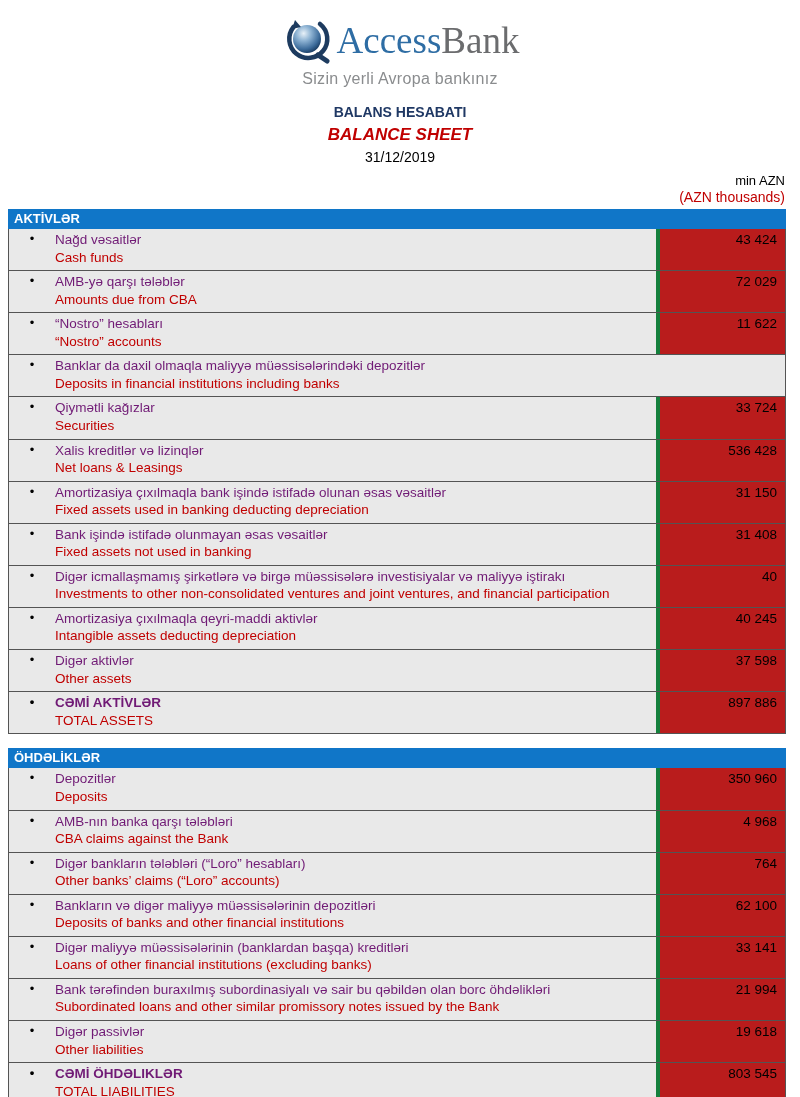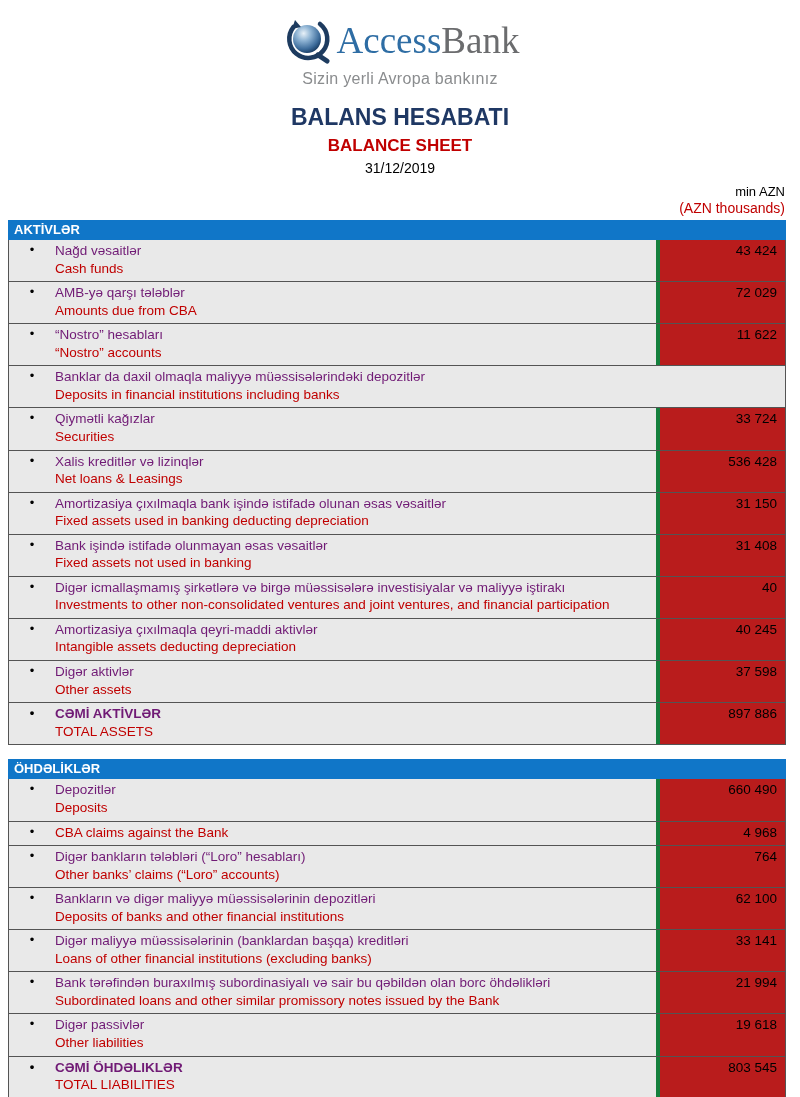--- a/index.html
+++ b/index.html
@@ -23,22 +23,22 @@
     font-family: "Liberation Serif", serif;
     font-size: 37px; letter-spacing: 0px; line-height: 1;
   }
   .brand .access { color: #2e6da4; }
   .brand .bank { color: #6b6c6e; }
   .tagline {
     margin-top: 2px; color: #8a8c8e; font-size: 16px; letter-spacing: 0.3px;
   }
 
   
-  .title-az { margin-top: 16px; text-align: center; color: #1f3864; font-weight: bold; font-size: 23px; }
-  .title-en { margin-top: 5px; text-align: center; color: #c00000; font-weight: bold; font-size: 17px; }
+  .title-az { margin-top: 16px; text-align: center; color: #1f3864; font-weight: bold; font-size: 14px; }
+  .title-en { margin-top: 5px; text-align: center; color: #c00000; font-weight: bold; font-size: 17px; font-style: italic; }
   .report-date { margin-top: 4px; text-align: center; color: #000; font-size: 14px; }
 
   
   .units { text-align: right; margin: 8px 15px 2px 0; line-height: 1.25; }
   .units-az { color: #000; font-size: 13px; }
   .units-en { color: #c00000; font-size: 14px; }
 
   
   .sections { margin-left: 8px; width: 778px; }
   .section { margin-bottom: 14px; }
@@ -241,27 +241,28 @@
     <div class="section-header">ÖHDƏLİKLƏR</div>
     <div class="rows">
   <div class="row">
     <div class="cell-label">
       <span class="bullet">•</span>
       <span class="label-text">
         <div class="az">Depozitlər</div>
         <div class="en">Deposits</div>
       </span>
     </div>
-    <div class="cell-value">660 490</div>
-  </div>
-
-  <div class="row">
-    <div class="cell-label">
-      <span class="bullet">•</span>
-      <span class="label-text">
+    <div class="cell-value">350 960</div>
+  </div>
+
+  <div class="row">
+    <div class="cell-label">
+      <span class="bullet">•</span>
+      <span class="label-text">
+        <div class="az">AMB-nın banka qarşı tələbləri</div>
         <div class="en">CBA claims against the Bank</div>
       </span>
     </div>
     <div class="cell-value">4 968</div>
   </div>
 
   <div class="row">
     <div class="cell-label">
       <span class="bullet">•</span>
       <span class="label-text">

